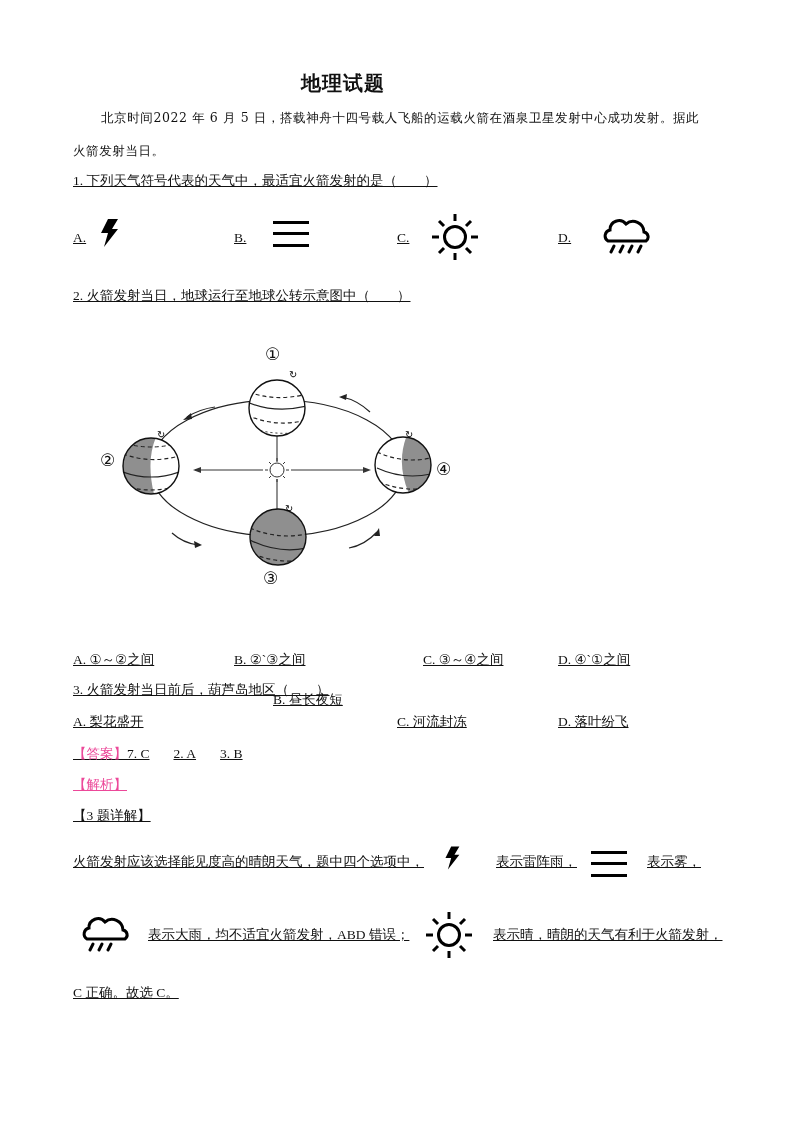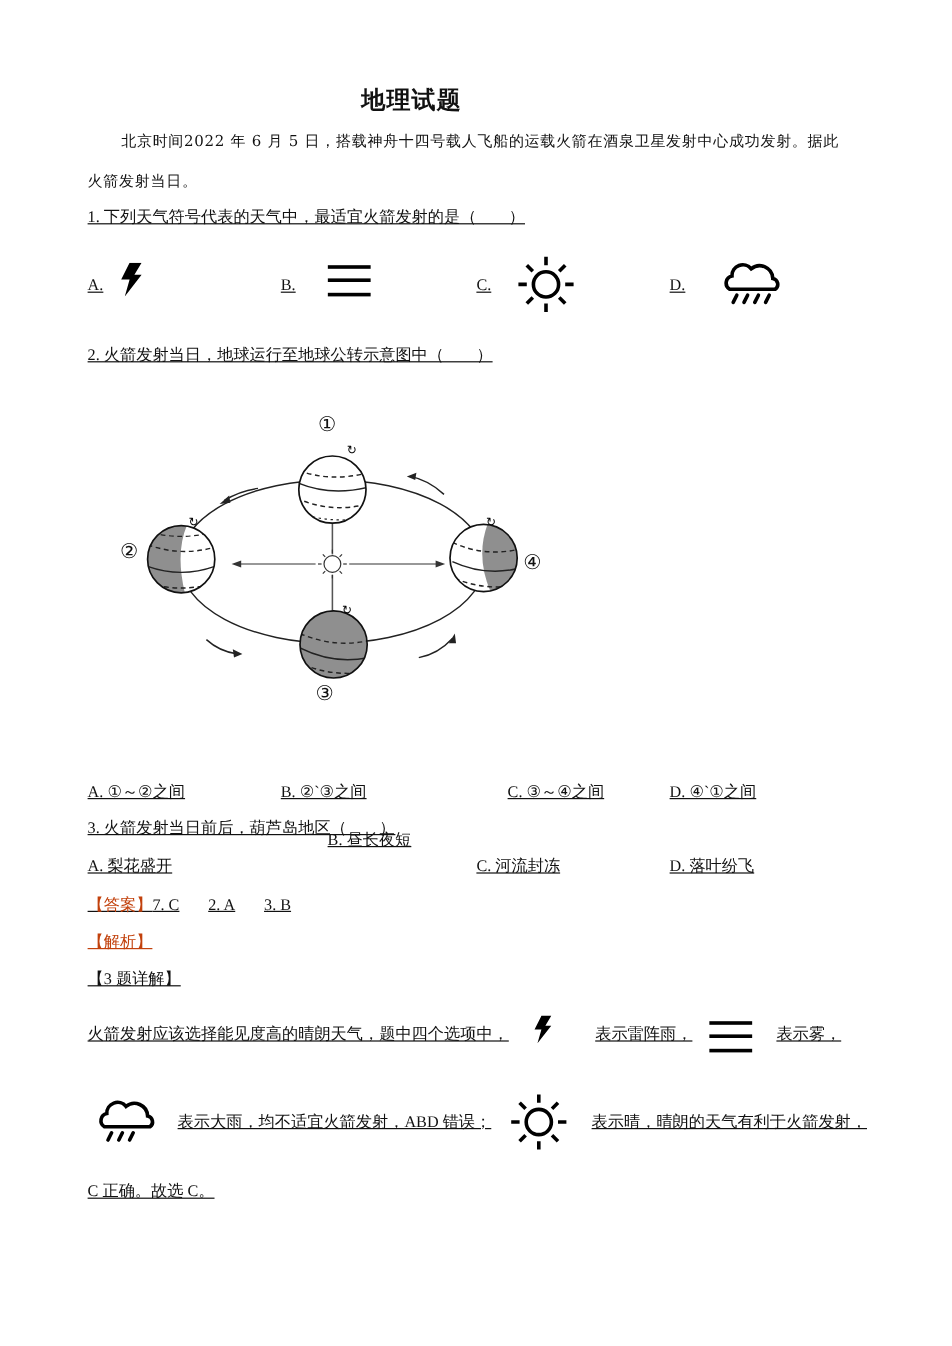--- a/index.html
+++ b/index.html
@@ -3,21 +3,21 @@
 <meta charset="utf-8">
 <style>
   html, body { margin:0; padding:0; background:#ffffff; }
   body { width:793px; height:1122px; position:relative; overflow:hidden;
          font-family:"Liberation Serif","DejaVu Serif",serif; color:#111; }
   .abs { position:absolute; white-space:nowrap; }
   .title { left:0; width:686px; top:70px; text-align:center; font-size:20px; font-weight:bold;
            font-family:"DejaVu Sans","Liberation Sans",sans-serif; letter-spacing:1px; }
   .txt { font-size:13.5px;text-decoration:underline; }
   .intro { font-family:"DejaVu Serif",serif; font-size:12.5px; letter-spacing:0.6px; }
-  .blue { color:#c2410c; }
+  .blue { color:#ec4899; }
   svg { display:block; }
 </style>
 </head>
 <body>
 
 <div class="abs title">地理试题</div>
 
 <div class="abs intro" style="left:101px; top:110px;">北京时间2022 年 6 月 5 日，搭载神舟十四号载人飞船的运载火箭在酒泉卫星发射中心成功发射。据此</div>
 <div class="abs intro" style="left:73px; top:143px;">火箭发射当日。</div>
 

